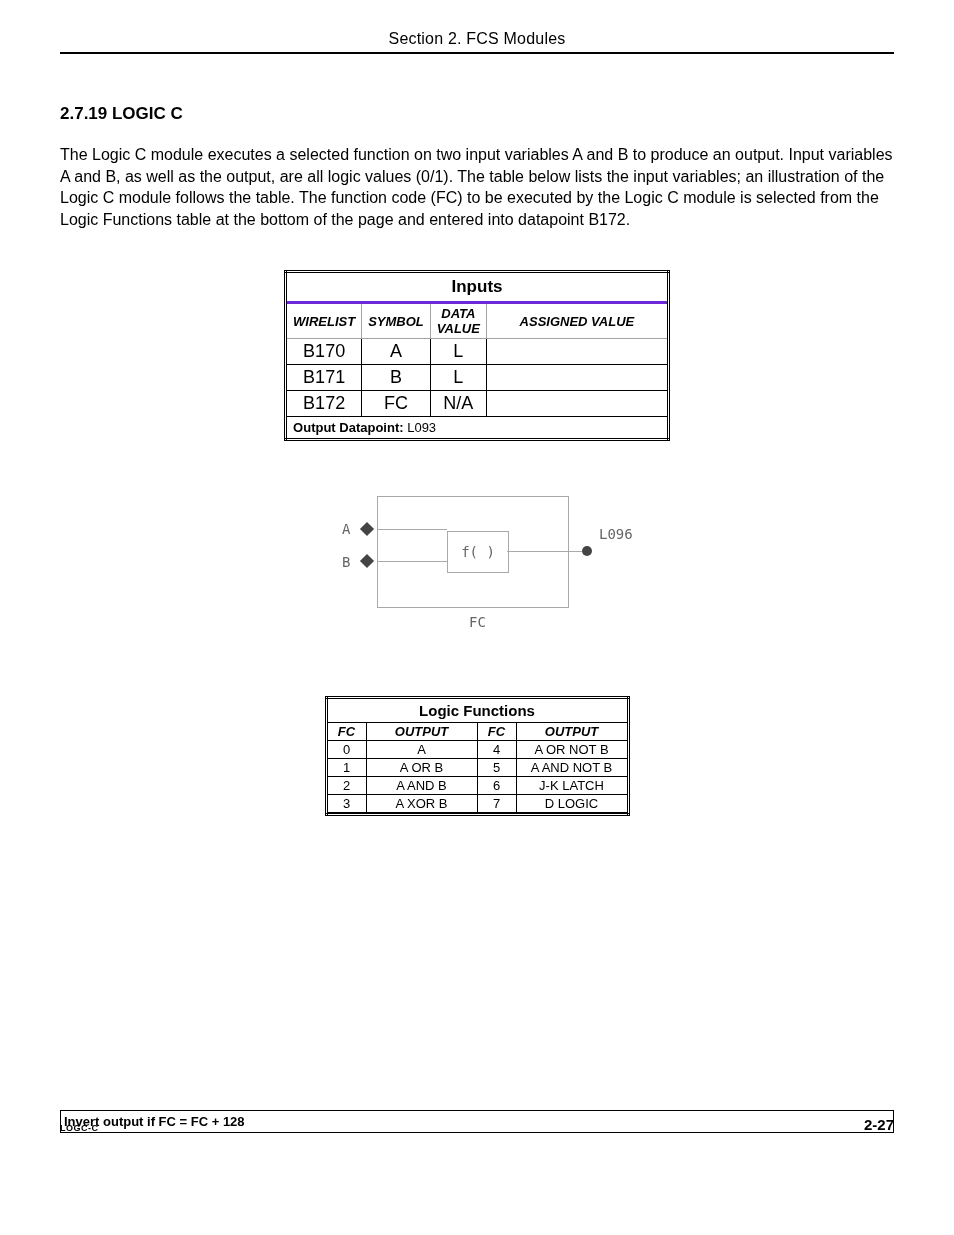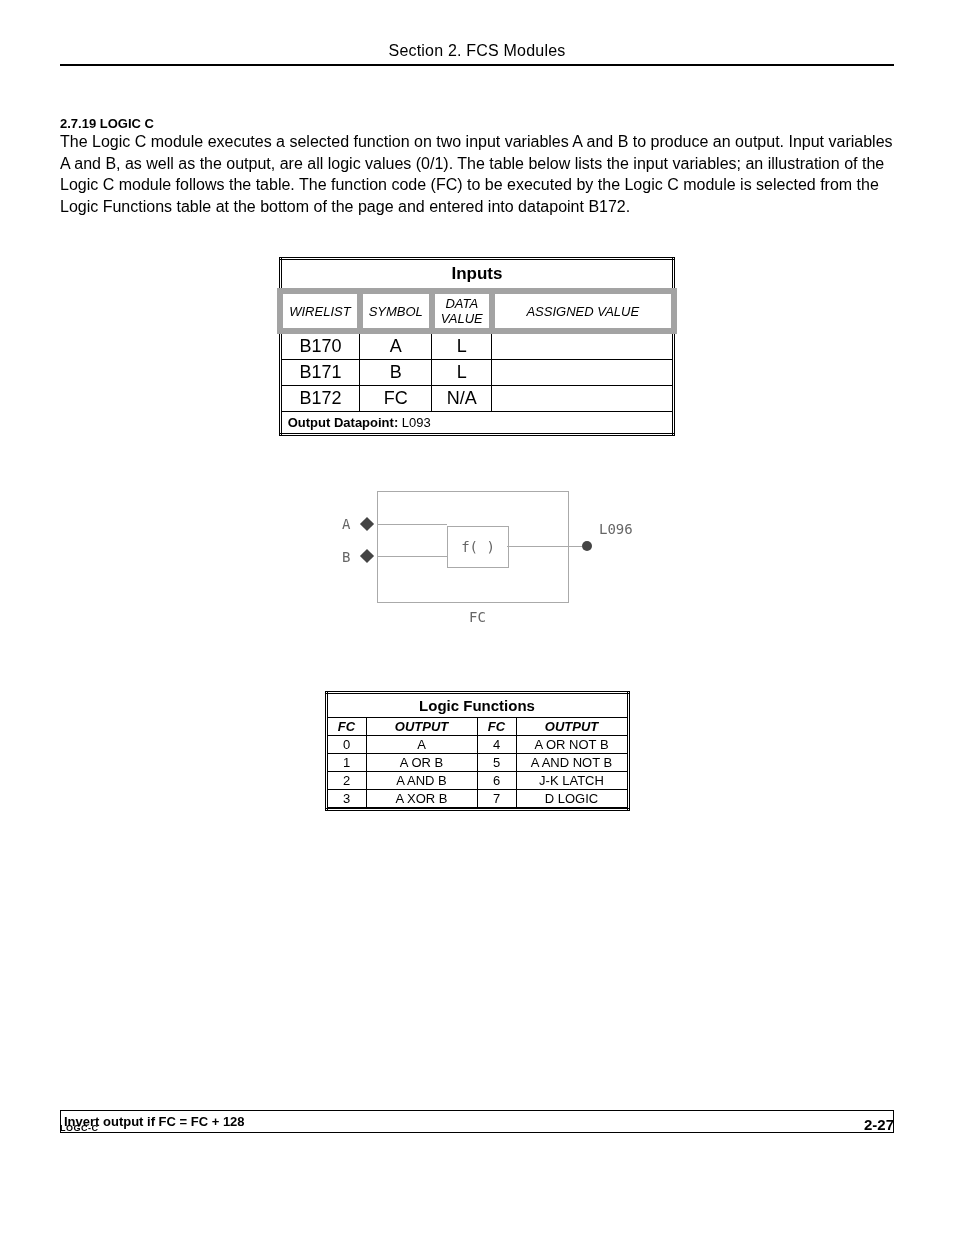--- a/index.html
+++ b/index.html
@@ -7,35 +7,35 @@
     padding: 0;
     background: #fff;
     font-family: Arial, Helvetica, sans-serif;
     color: #000;
     width: 954px;
   }
   .page {
     box-sizing: border-box;
     width: 954px;
     height: 1158px;
-    padding: 42px 60px 20px 60px;
+    padding: 30px 60px 20px 60px;
     position: relative;
   }
   .section-header {
     text-align: center;
     font-size: 16px;
     letter-spacing: 0.2px;
     padding-bottom: 4px;
     border-bottom: 2px solid #000;
     margin-bottom: 50px;
   }
   .chapter-title {
-    font-size: 13px;
-    font-weight: bold;
-    margin-bottom: 0;
+    font-size: 17px;
+    font-weight: bold;
+    margin-bottom: 20px;
   }
   .body-text {
     font-size: 16px;
     line-height: 1.35;
     margin-bottom: 40px;
   }
 
   
   .inputs-wrap { display:flex; justify-content:center; margin-bottom: 55px; }
   table.inputs {
@@ -44,23 +44,23 @@
     font-size: 14px;
   }
   table.inputs th.title {
     font-size: 17px;
     font-weight: bold;
     padding: 4px;
     border-bottom: 3px solid #6d28d9;
   }
   table.inputs th.head {
     font-style: italic;
-    font-weight: normal;
+    font-weight: bold;
     font-size: 13px;
-    border: 6px solid #a3a3a3;
+    border: 1px solid #a3a3a3;
     padding: 2px 6px;
   }
   table.inputs td {
     border: 1px solid #000;
     text-align: center;
     padding: 2px 10px;
     font-size: 18px;
   }
   table.inputs td.av { min-width: 160px; }
   table.inputs td.odp {

